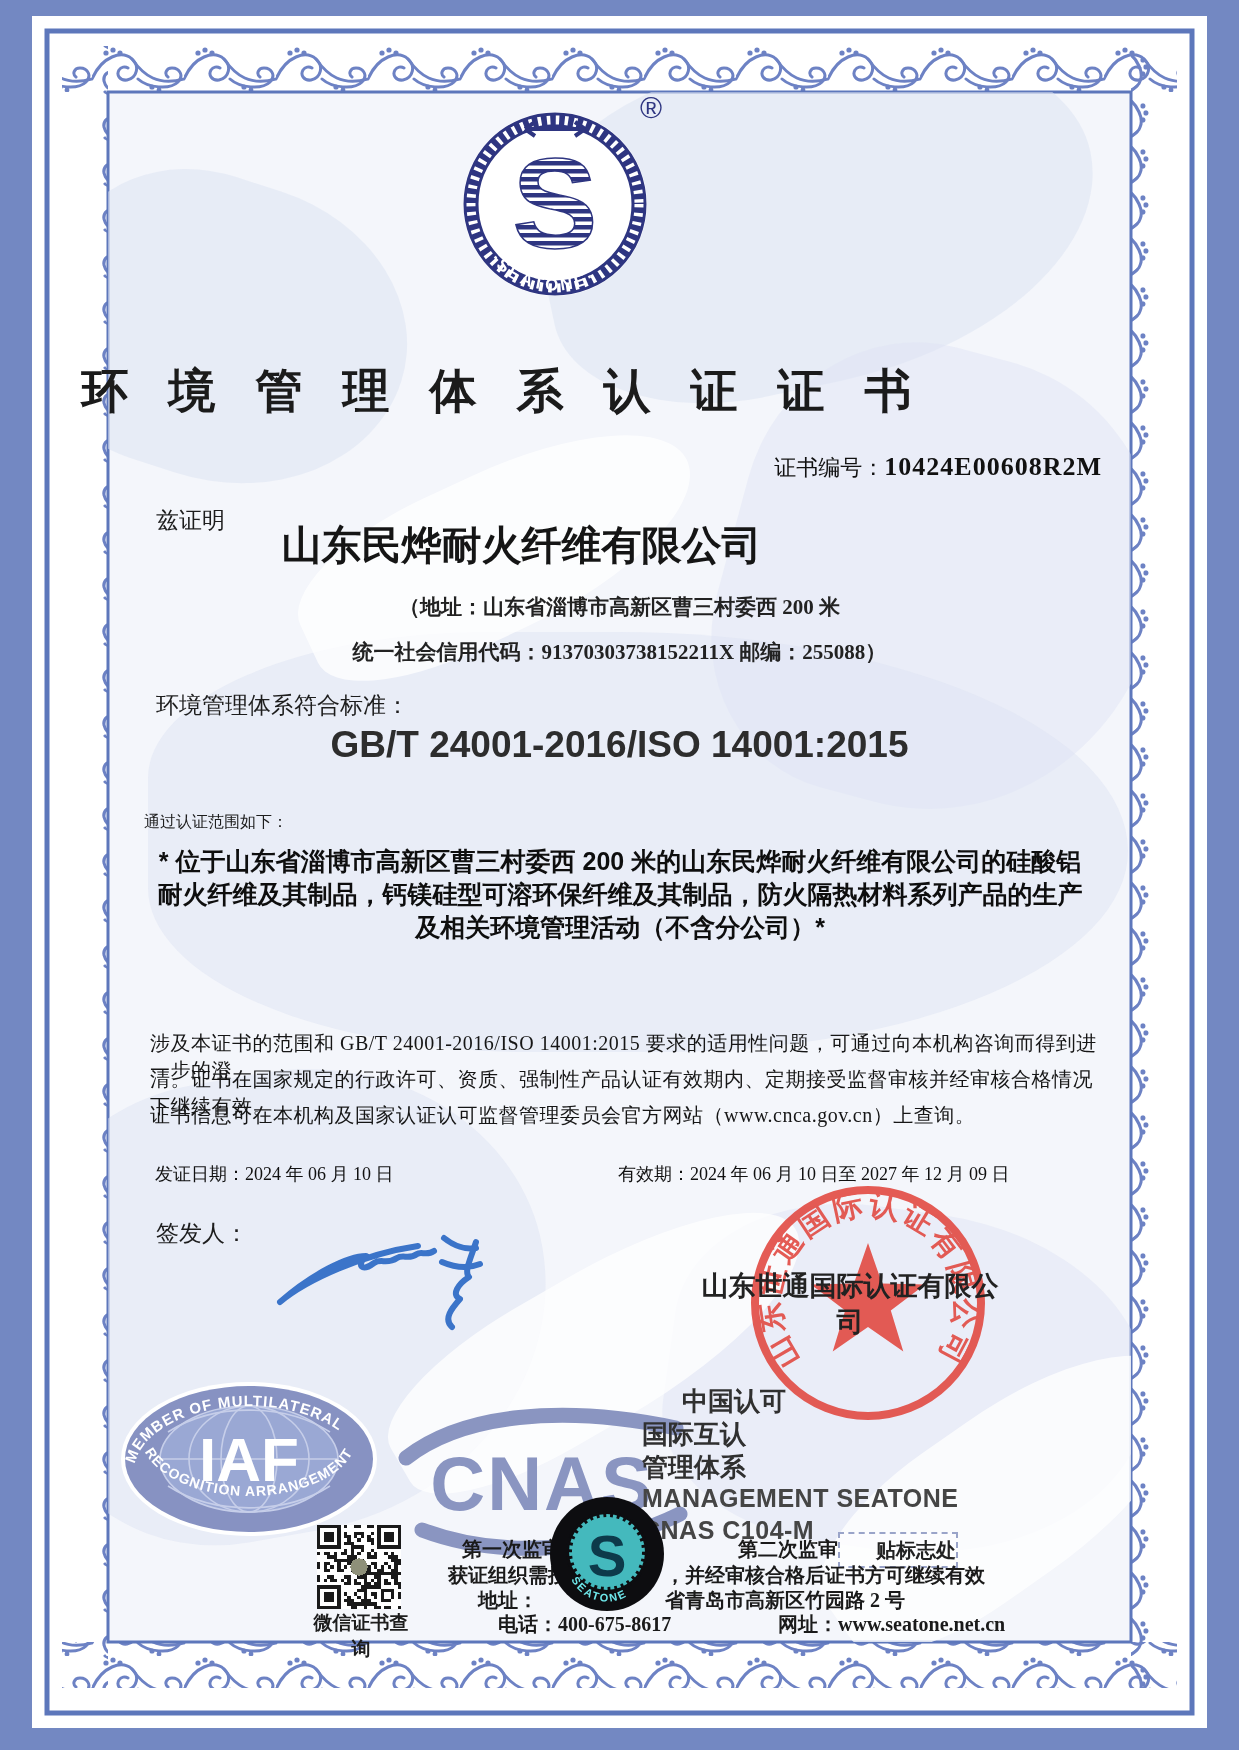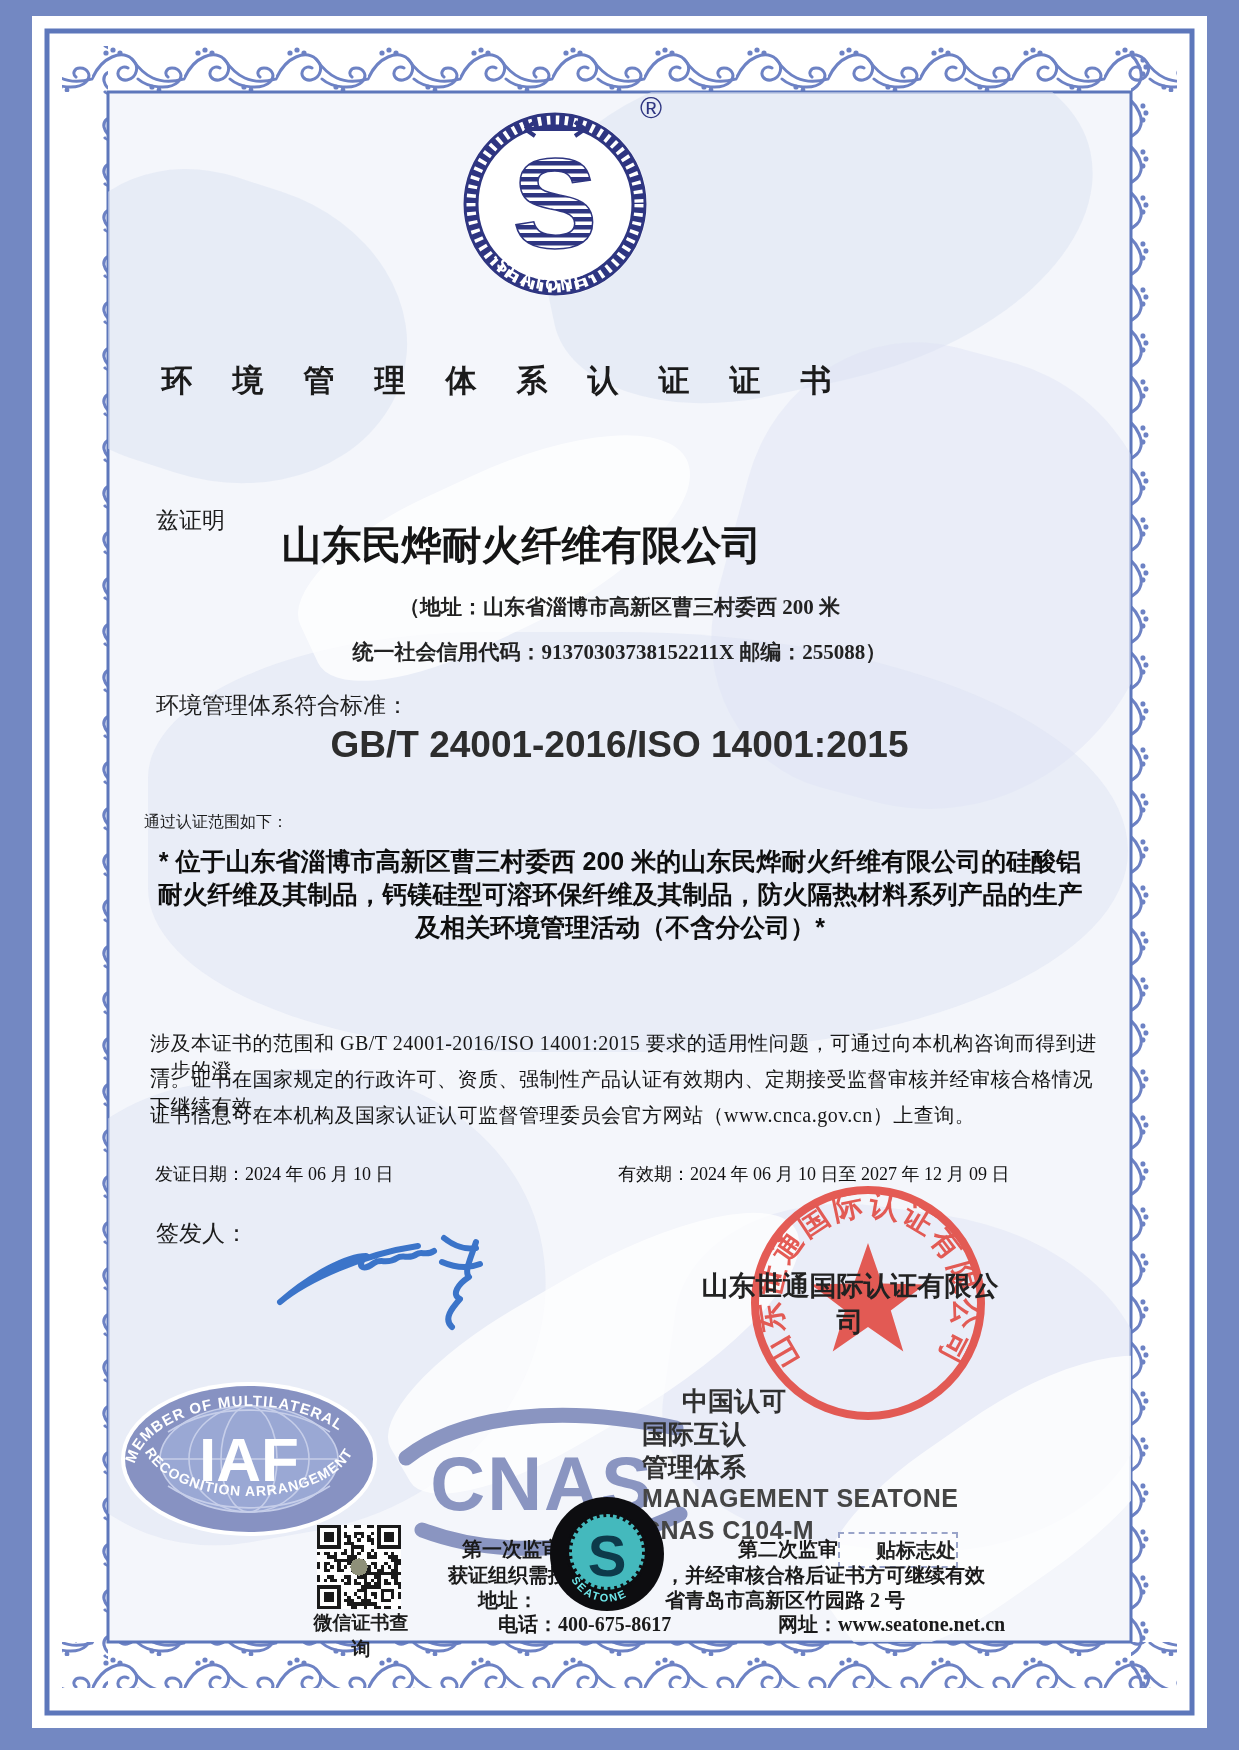--- a/index.html
+++ b/index.html
@@ -7,21 +7,21 @@
         font-family:"Liberation Serif","DejaVu Serif",serif;background:#7388c2;}
   #borderSvg{position:absolute;left:0;top:0;}
   .abs{position:absolute;}
   
   #wm{position:absolute;left:108px;top:92px;width:1023px;height:1550px;overflow:hidden;}
   .blob{position:absolute;background:#dde3f3;opacity:.55;border-radius:45% 55% 60% 40%;}
   .blob.w{background:#ffffff;opacity:.75;}
   
   .cn{font-family:"Liberation Serif","DejaVu Serif",serif;color:#1d1d1d;}
   .hei{font-family:"Liberation Sans","DejaVu Sans",sans-serif;}
-  .title{left:0;top:360px;width:993px;text-align:center;font-size:31px;font-weight:600;
+  .title{left:0;top:360px;width:993px;text-align:center;font-size:47px;font-weight:600;
          letter-spacing:40px;text-indent:40px;color:#1b1b1b;}
   .certno{left:0;top:452px;width:1102px;text-align:right;font-size:22px;color:#111;}
   .certno b{font-size:26px;letter-spacing:1px;}
   .certify{left:156px;top:505px;font-size:23px;}
   .company{left:0;top:518px;width:1043px;text-align:center;font-size:40px;font-weight:bold;color:#151515;}
   .addr1{left:0;top:593px;width:1239px;text-align:center;font-size:21px;font-weight:600;color:#222;}
   .addr2{left:0;top:638px;width:1239px;text-align:center;font-size:21px;font-weight:600;color:#222;}
   .stdlab{left:156px;top:690px;font-size:23px;}
   .stdval{left:0;top:724px;width:1239px;text-align:center;font-size:37px;font-weight:600;color:#2d2d2d;}
   .scopelab{left:144px;top:792px;font-size:16px;margin-top:20px;}
@@ -115,20 +115,23 @@
     <circle cx="100" cy="108" r="75" fill="#ffffff"></circle>
     <path d="M70 33 h60 m-60 0 l10 -7 m-10 7 l10 7 m50 -7 l-10 -7 m10 7 l-10 7" stroke="#2e3581" stroke-width="4" fill="none"></path>
     <text x="100" y="152" text-anchor="middle" font-size="128" font-weight="bold" font-family="'DejaVu Serif','Liberation Serif',serif" fill="url(#stripes)" stroke="#2e3581" stroke-width="1.5">S</text>
     <text font-size="17" font-weight="bold" fill="#ffffff" letter-spacing="3">
       <textPath href="#arcBottom" startOffset="14">·SEATONE·</textPath>
     </text>
     <text x="196" y="22" text-anchor="middle" font-size="30" fill="#2e3581">®</text>
   </svg>
 
   <div class="abs cn title">环境管理体系认证证书</div>
+  <div class="abs cn certno">
+    <span>证书编号：</span><b>10424E00608R2M</b>
+  </div>
 
   <div class="abs cn certify">兹证明</div>
   <div class="abs cn company">山东民烨耐火纤维有限公司</div>
   <div class="abs cn addr1">（地址：山东省淄博市高新区曹三村委西 200 米</div>
   <div class="abs cn addr2">统一社会信用代码：91370303738152211X  邮编：255088）</div>
 
   <div class="abs cn stdlab">环境管理体系符合标准：</div>
   <div class="abs hei stdval">GB/T 24001-2016/ISO 14001:2015</div>
   <div class="abs cn scopelab">通过认证范围如下：</div>
 

